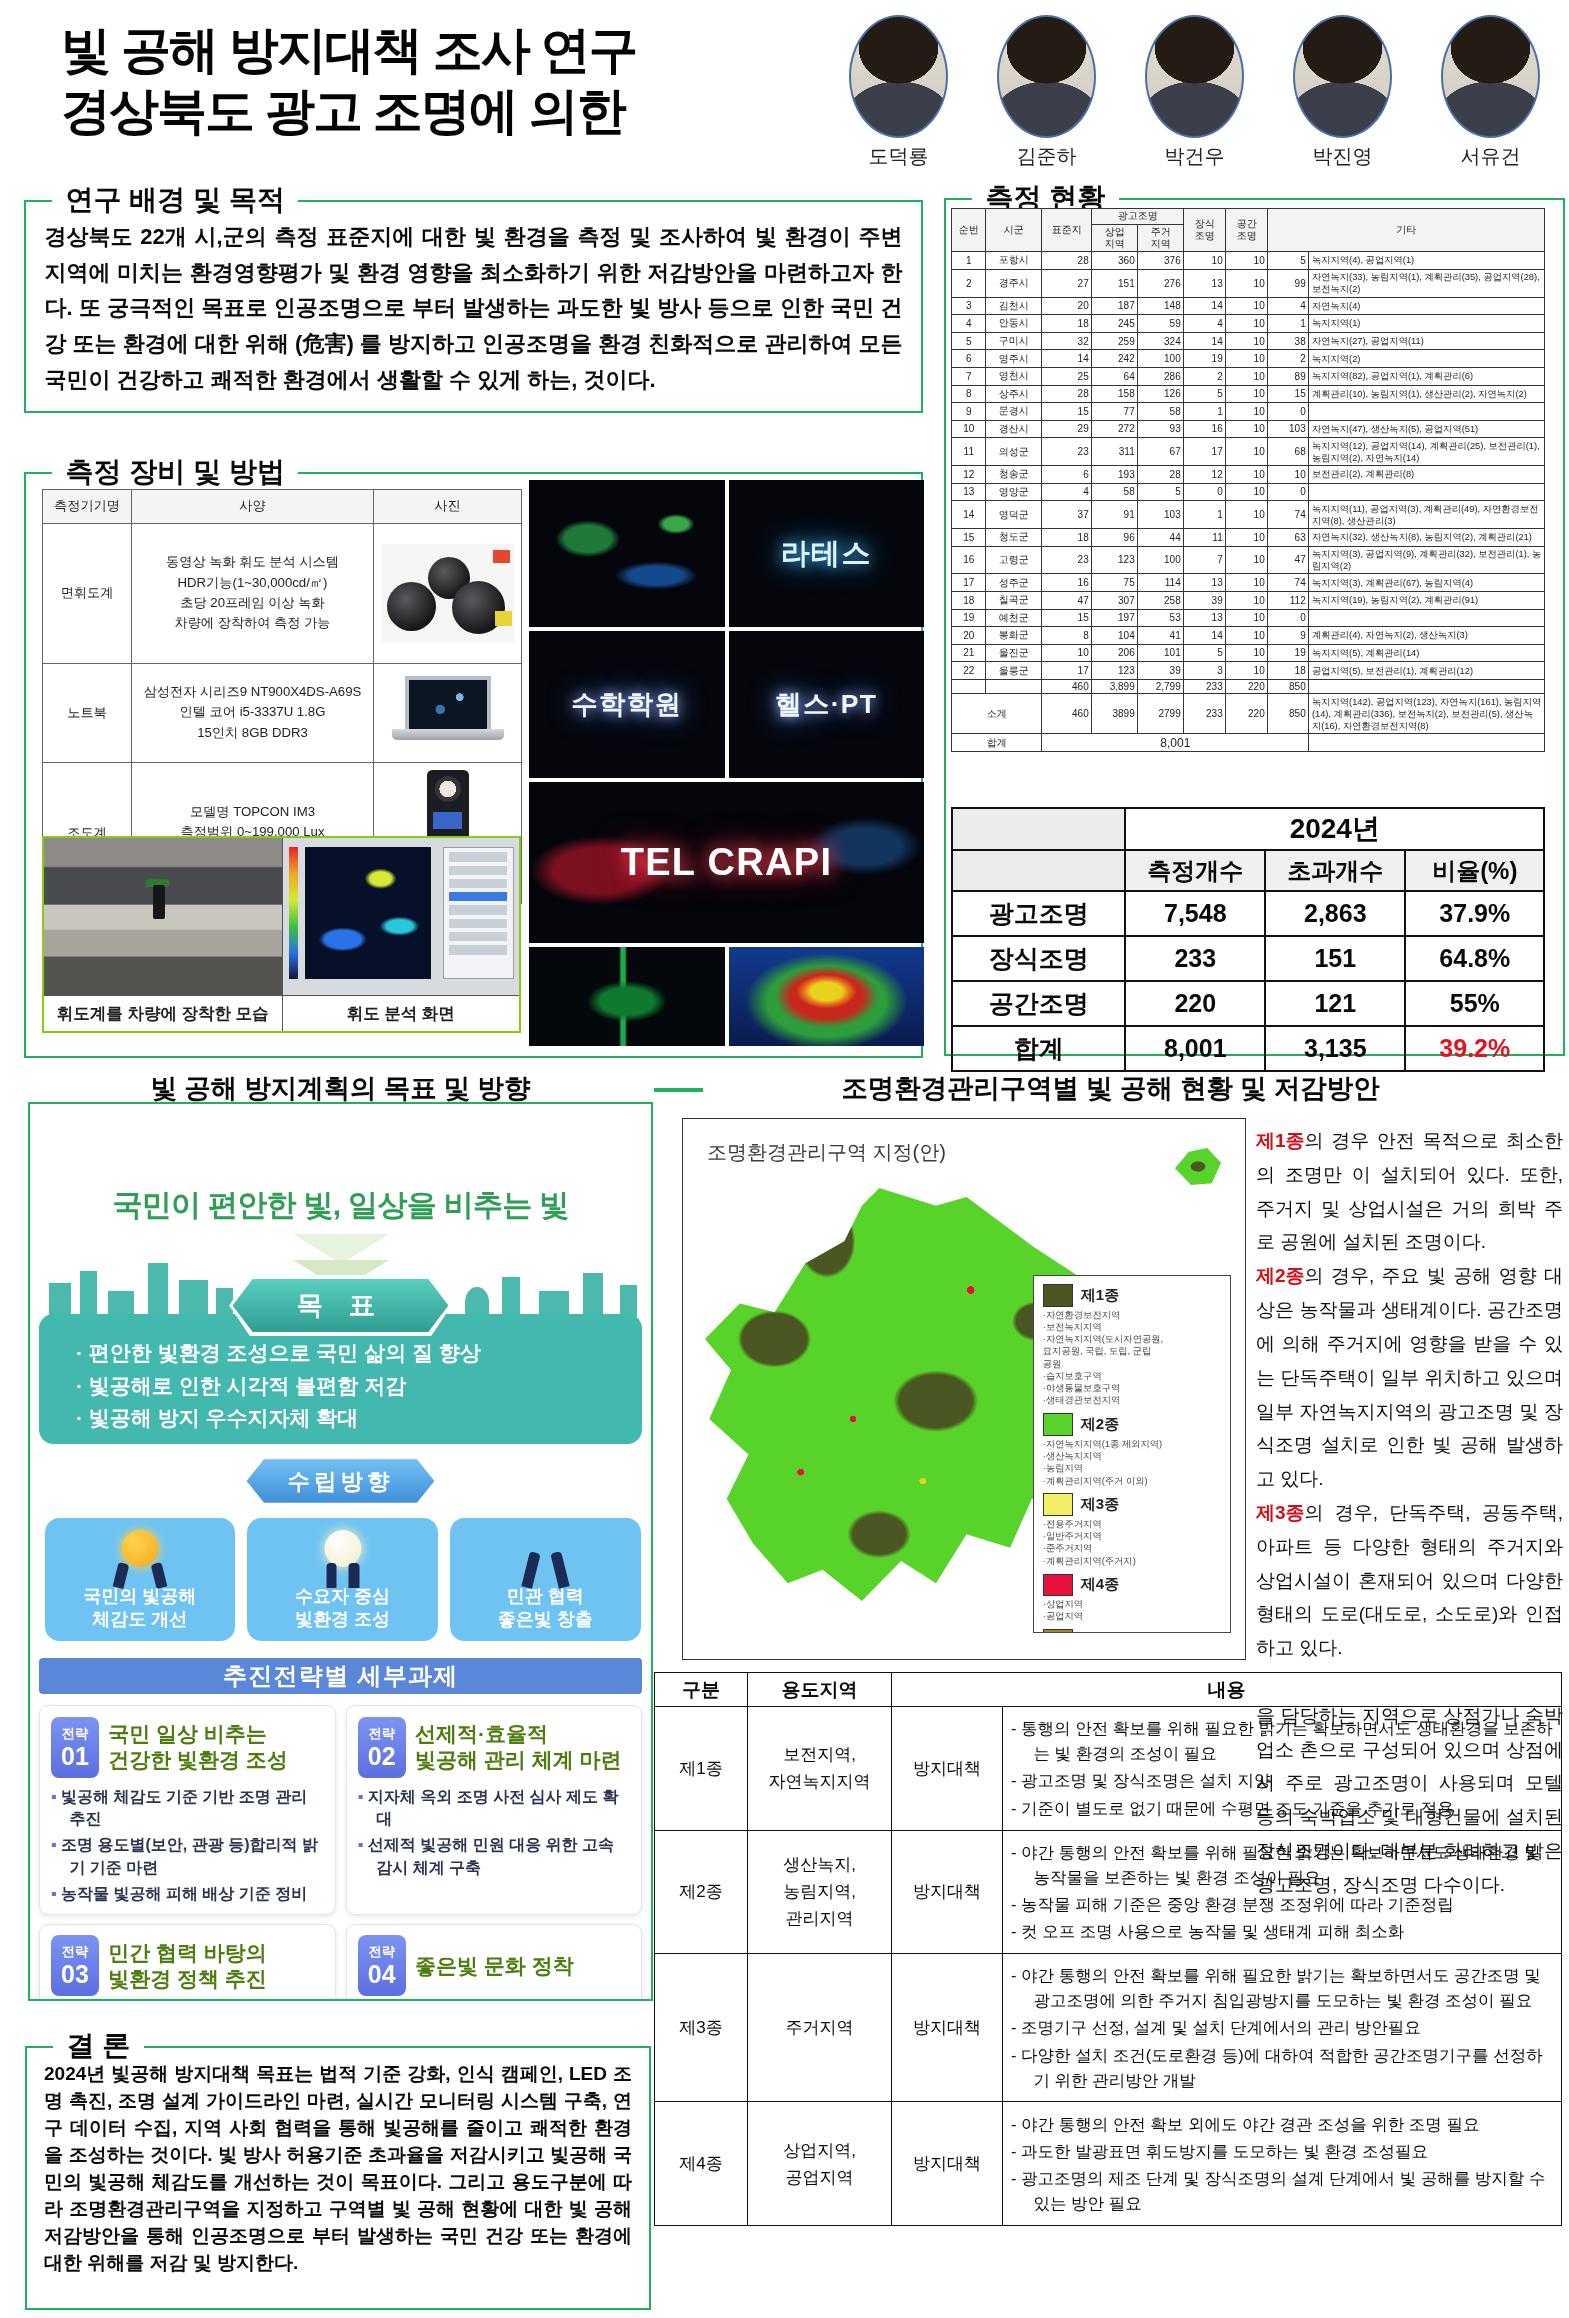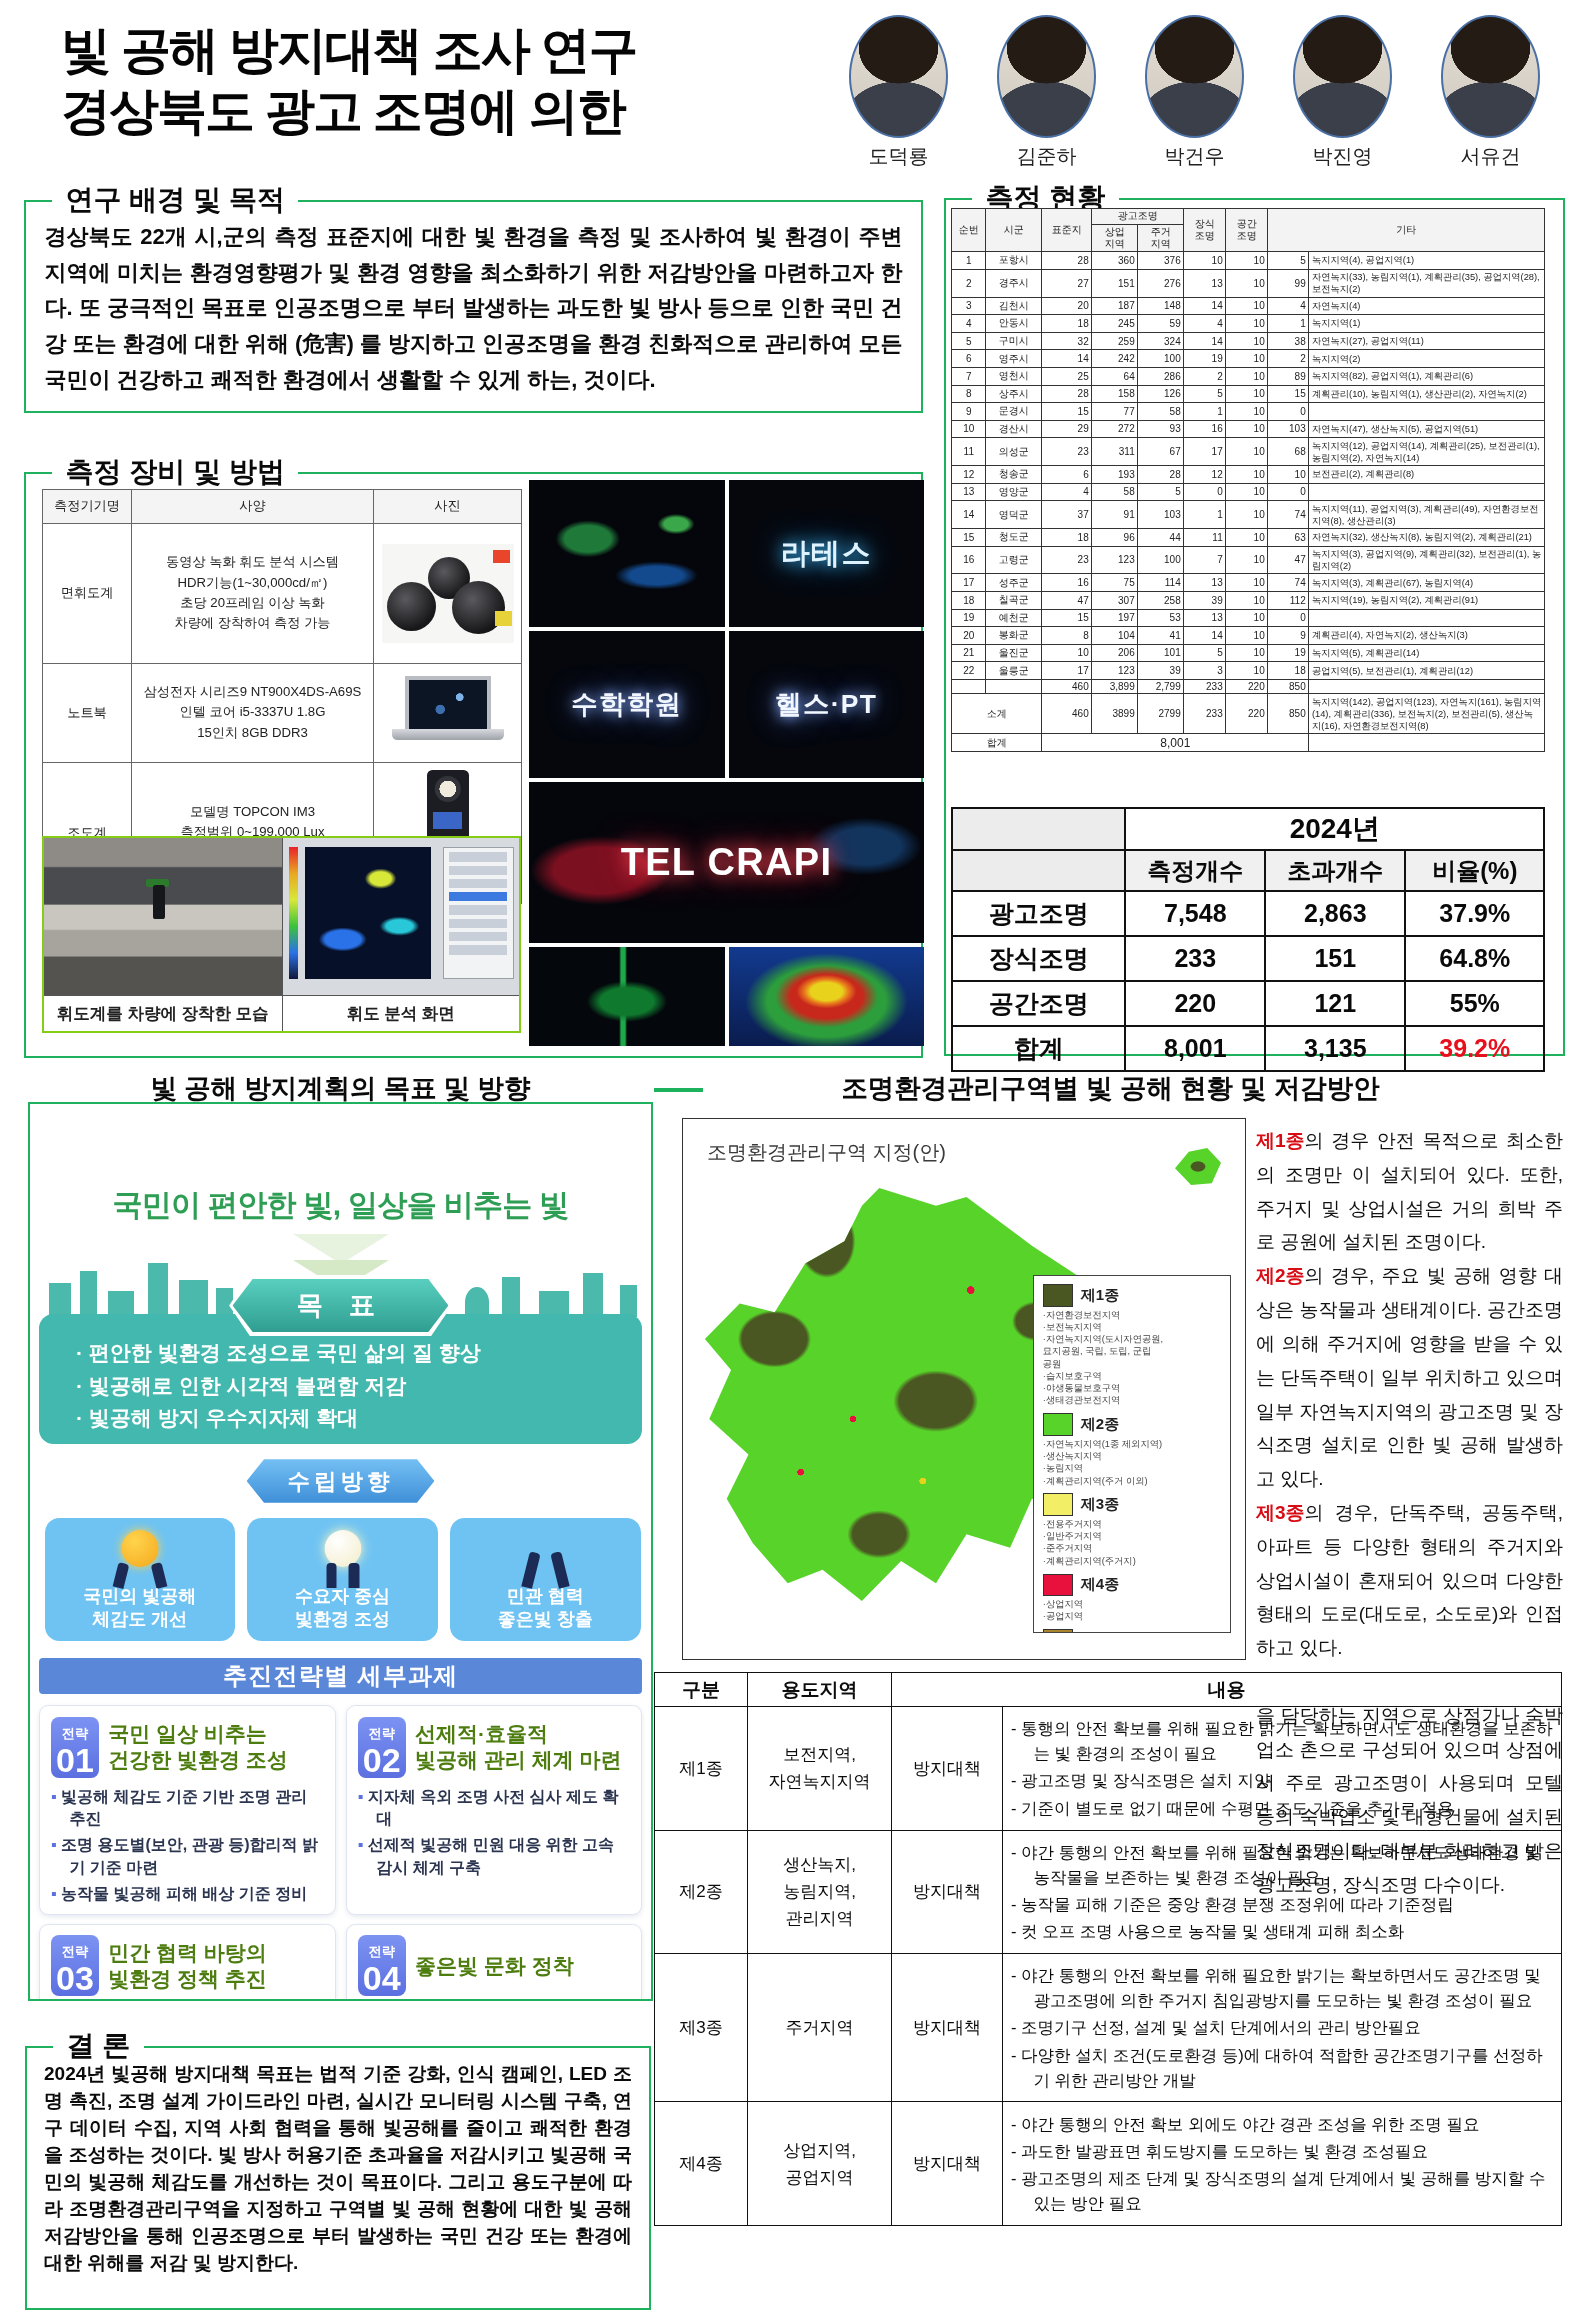--- a/index.html
+++ b/index.html
@@ -156,21 +156,21 @@
   .ic-man.m1 { left:12px; transform:rotate(14deg); }
   .ic-man.m2 { right:12px; transform:rotate(-14deg); }
   .ic-man.m3 { left:20px; } .ic-man.m4 { right:20px; }
   .banner { position:absolute; left:9.3px; top:554px; width:603px; height:36px; background:#5b87d9; border-radius:4px;
     color:#fff; font-size:24px; font-weight:900; display:flex; align-items:center; justify-content:center; letter-spacing:1.3px; }
   .strat-grid { position:absolute; left:9.3px; top:601px; width:603px; display:grid; grid-template-columns:1fr 1fr; gap:9.3px 10.6px; }
   .strat-card { background:#fff; border:1.3px solid #dfe5f0; border-radius:9.3px; box-shadow:0 2px 5.3px rgba(30,50,120,.10); padding:10.6px 10.6px 8px 10.6px; min-height:136px; }
   .strat-top { display:flex; gap:9.3px; align-items:center; }
   .strat-badge { width:48px; height:61px; border-radius:8px; background:linear-gradient(180deg,#7d93f2,#5b6fe0); color:#fff; text-align:center; flex:0 0 auto; }
   .strat-badge .b1 { font-size:13.2px; font-weight:700; margin-top:8px; }
-  .strat-badge .b2 { font-size:34px; font-weight:900; line-height:1.05; }
+  .strat-badge .b2 { font-size:25px; font-weight:900; line-height:1.05; }
   .strat-title { font-size:21px; font-weight:900; color:#4d7c0f; line-height:1.22; white-space:pre-line; }
   .strat-items { margin-top:8px; }
   .strat-items li { list-style:none; font-size:16px; color:#2b3550; line-height:1.4; padding-left:18.5px; text-indent:-18.5px; margin-top:4px; font-weight:600;}
   .strat-items li::before { content:"▪ "; color:#5b6fe0; }
 
   
   .zone-head { left:661px; top:1071px; width:899px; text-align:center; }
   .greenline { position:absolute; height:4px; background:#1fb25e; }
   .map-box { left:682px; top:1118px; width:564px; height:542px; border:1.3px solid #333; background:#fff; }
   .map-title { position:absolute; left:24px; top:20px; font-size:20px; color:#3a3a3a; }

